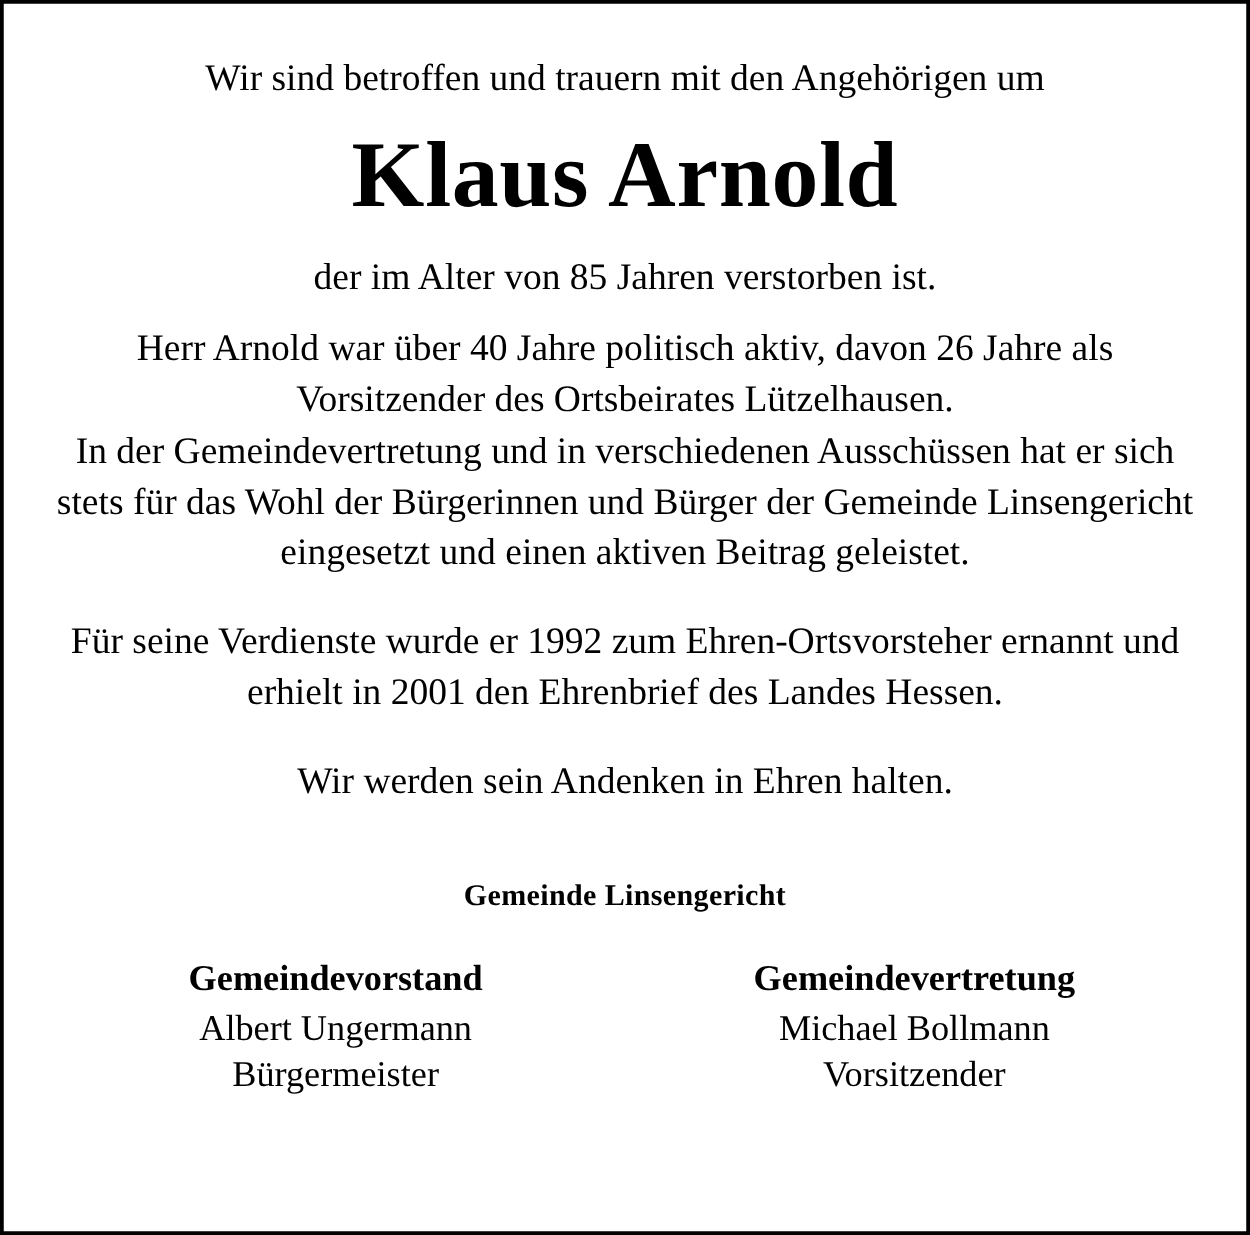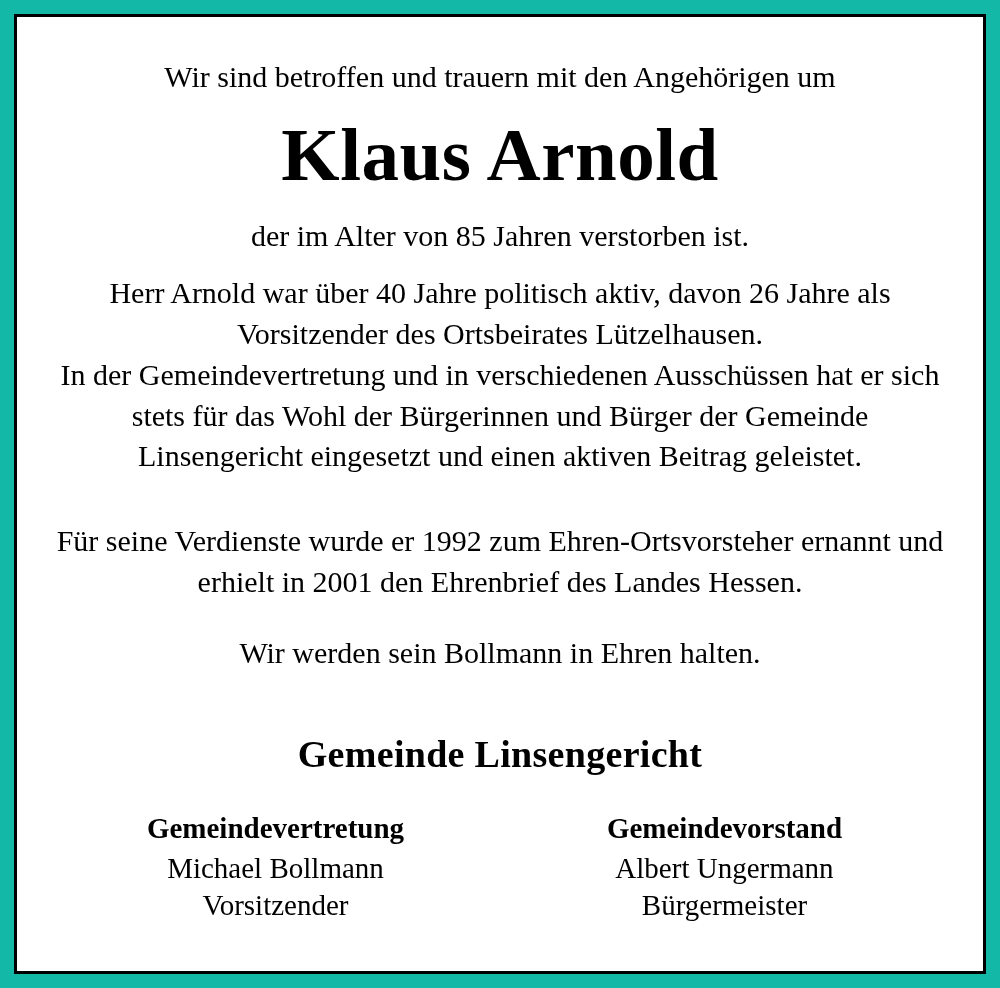--- a/index.html
+++ b/index.html
@@ -12,21 +12,20 @@
     height: 988px;
     overflow: hidden;
     font-family: "Liberation Serif", "DejaVu Serif", serif;
     color: #000000;
   }
   .obituary-frame {
     box-sizing: border-box;
     width: 1000px;
     height: 988px;
     background: #14b8a6;
-    padding: 14px;
   }
   .obituary-inner {
     box-sizing: border-box;
     width: 100%;
     height: 100%;
     background: #ffffff;
     border: 3px solid #000000;
     padding: 30px 34px 18px 34px;
     display: flex;
     flex-direction: column;
@@ -52,27 +51,27 @@
     margin-top: 16px;
   }
   .body-block {
     font-size: 30px;
     line-height: 1.36;
     text-align: center;
     margin-top: 20px;
     max-width: 920px;
   }
   .body-block.second {
-    margin-top: 44px;
+    margin-top: 30px;
   }
   .body-block.third {
     margin-top: 30px;
   }
   .org-name {
-    font-size: 38px;
+    font-size: 24px;
     font-weight: bold;
     text-align: center;
     margin-top: 58px;
     letter-spacing: 0.3px;
   }
   .signatories {
     display: flex;
     width: 100%;
     justify-content: space-around;
     margin-top: 34px;
@@ -108,33 +107,33 @@
     <div class="intro-line">Wir sind betroffen und trauern mit den Angehörigen um</div>
 
     <div class="deceased-name">Klaus Arnold</div>
 
     <div class="age-line">der im Alter von 85 Jahren verstorben ist.</div>
 
     <div class="body-block first">Herr Arnold war über 40 Jahre politisch aktiv, davon 26 Jahre als Vorsitzender des Ortsbeirates Lützelhausen.<br>In der Gemeindevertretung und in verschiedenen Ausschüssen hat er sich stets für das Wohl der Bürgerinnen und Bürger der Gemeinde Linsengericht eingesetzt und einen aktiven Beitrag geleistet.</div>
 
     <div class="body-block second">Für seine Verdienste wurde er 1992 zum Ehren-Ortsvorsteher ernannt und erhielt in 2001 den Ehrenbrief des Landes Hessen.</div>
 
-    <div class="body-block third">Wir werden sein Bollmann in Ehren halten.</div>
+    <div class="body-block third">Wir werden sein Andenken in Ehren halten.</div>
 
     <div class="org-name">Gemeinde Linsengericht</div>
 
     <div class="signatories">
       <div class="sig-col">
+        <div class="sig-title">Gemeindevorstand</div>
+        <div class="sig-person">Albert Ungermann</div>
+        <div class="sig-role">Bürgermeister</div>
+      </div>
+      <div class="sig-col">
         <div class="sig-title">Gemeindevertretung</div>
         <div class="sig-person">Michael Bollmann</div>
         <div class="sig-role">Vorsitzender</div>
-      </div>
-      <div class="sig-col">
-        <div class="sig-title">Gemeindevorstand</div>
-        <div class="sig-person">Albert Ungermann</div>
-        <div class="sig-role">Bürgermeister</div>
       </div>
     </div>
 
     <div class="spacer"></div>
 
   </div>
 </div>
 
 </body></html>

